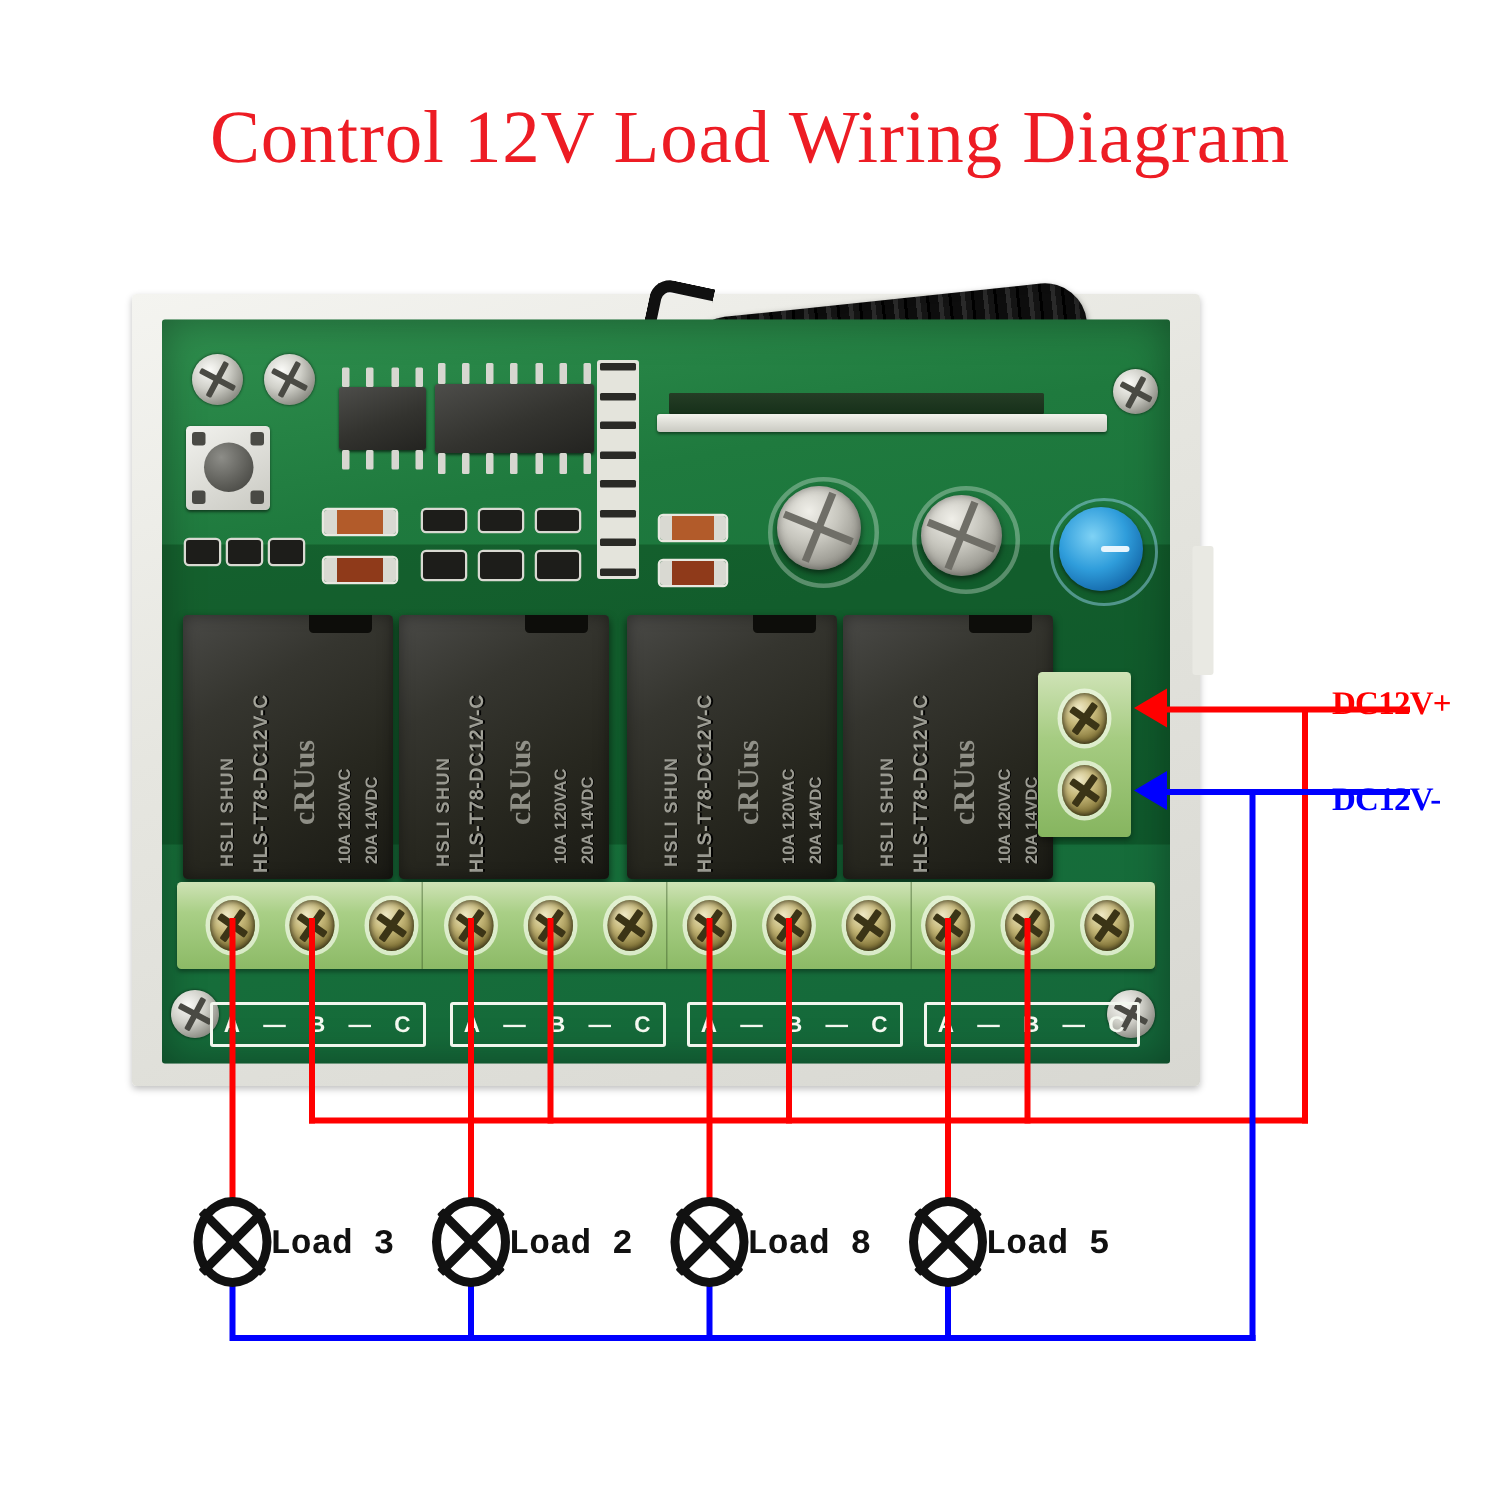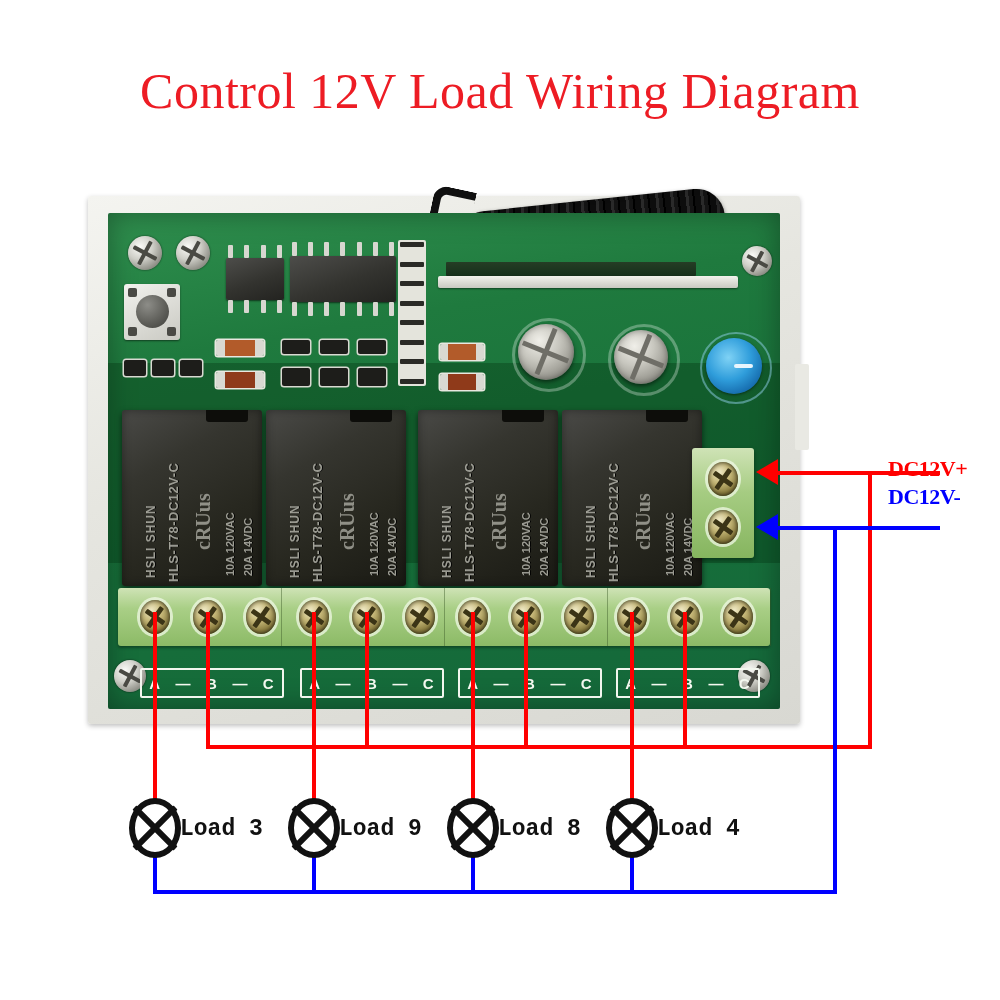--- a/index.html
+++ b/index.html
@@ -467,30 +467,30 @@
   <div class="lamp" style="left:129px;top:798px;">
     <i class="a"></i>
     <i class="b"></i>
   </div>
   <div class="loadlabel" style="left:180px;top:816px;">Load 3</div>
 
   <div class="lamp" style="left:288px;top:798px;">
     <i class="a"></i>
     <i class="b"></i>
   </div>
-  <div class="loadlabel" style="left:339px;top:816px;">Load 9</div>
+  <div class="loadlabel" style="left:339px;top:816px;">Load 2</div>
 
   <div class="lamp" style="left:447px;top:798px;">
     <i class="a"></i>
     <i class="b"></i>
   </div>
   <div class="loadlabel" style="left:498px;top:816px;">Load 8</div>
 
   <div class="lamp" style="left:606px;top:798px;">
     <i class="a"></i>
     <i class="b"></i>
   </div>
-  <div class="loadlabel" style="left:657px;top:816px;">Load 4</div>
+  <div class="loadlabel" style="left:657px;top:816px;">Load 5</div>
 
   <div class="dclabel pos" style="left:888px;top:456px;">DC12V+</div>
-  <div class="dclabel neg" style="left:888px;top:484px;">DC12V-</div>
+  <div class="dclabel neg" style="left:888px;top:520px;">DC12V-</div>
 
 </div>
 
 </body></html>

